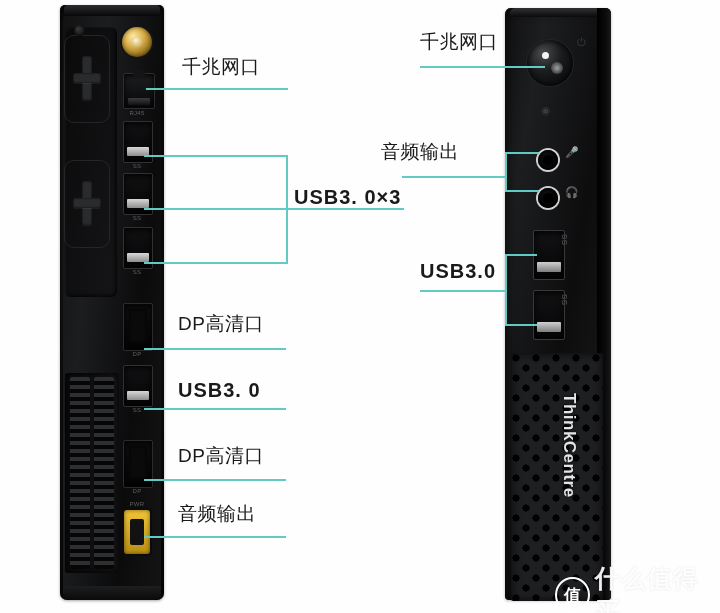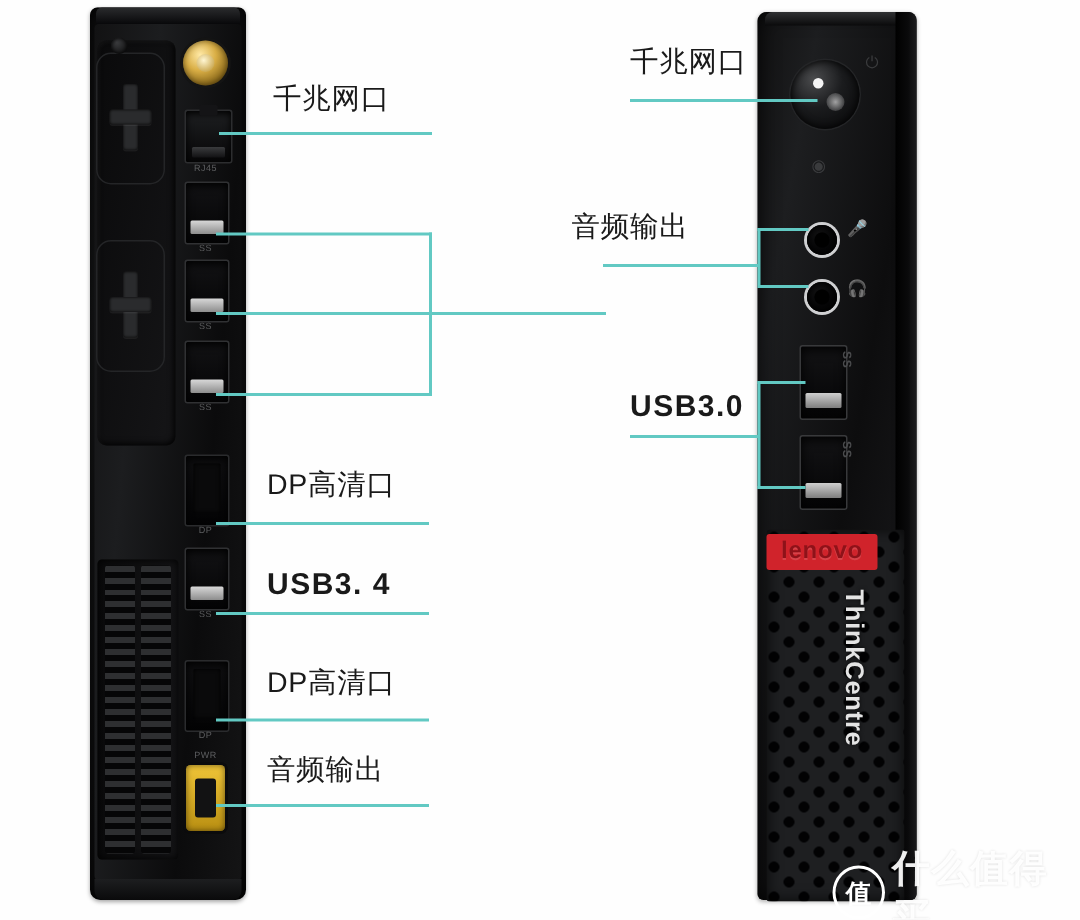--- a/index.html
+++ b/index.html
@@ -229,25 +229,26 @@
   </div>
 
   <div class="lbl" style="left:182px;top:57px">千兆网口</div>
   <div class="ldr h" style="left:146px;top:88px;width:142px"></div>
 
   <div class="ldr h" style="left:144px;top:155px;width:144px"></div>
   <div class="ldr h" style="left:144px;top:208px;width:144px"></div>
   <div class="ldr h" style="left:144px;top:262px;width:144px"></div>
   <div class="ldr v" style="left:286px;top:155px;height:109px"></div>
   <div class="ldr h" style="left:286px;top:208px;width:118px"></div>
+  <div class="lbl lat" style="left:294px;top:187px">USB3. 0×3</div>
 
   <div class="lbl" style="left:178px;top:314px">DP高清口</div>
   <div class="ldr h" style="left:144px;top:348px;width:142px"></div>
 
-  <div class="lbl lat" style="left:178px;top:380px">USB3. 4</div>
+  <div class="lbl lat" style="left:178px;top:380px">USB3. 0</div>
   <div class="ldr h" style="left:144px;top:408px;width:142px"></div>
 
   <div class="lbl" style="left:178px;top:446px">DP高清口</div>
   <div class="ldr h" style="left:144px;top:479px;width:142px"></div>
 
   <div class="lbl" style="left:178px;top:504px">音频输出</div>
   <div class="ldr h" style="left:144px;top:536px;width:142px"></div>
 
   <div class="devR">
     <div class="rightEdge"></div>
@@ -262,21 +263,20 @@
     <div class="jack" style="top:180px"></div>
     <div class="glyph" style="left:60px;top:178px">🎧</div>
 
     <div class="usbR" style="top:222px"></div>
     <div class="ssmark" style="top:226px">SS</div>
 
     <div class="usbR" style="top:282px"></div>
     <div class="ssmark" style="top:286px">SS</div>
 
     <div class="mesh"></div>
-    <div class="lenovo">lenovo</div>
     <div class="thinkcentre">ThinkCentre</div>
   </div>
 
   <div class="lbl" style="left:420px;top:32px">千兆网口</div>
   <div class="ldr h" style="left:420px;top:66px;width:125px"></div>
 
   <div class="lbl" style="left:381px;top:142px">音频输出</div>
   <div class="ldr h" style="left:402px;top:176px;width:104px"></div>
   <div class="ldr v" style="left:505px;top:152px;height:38px"></div>
   <div class="ldr h" style="left:505px;top:152px;width:34px"></div>

